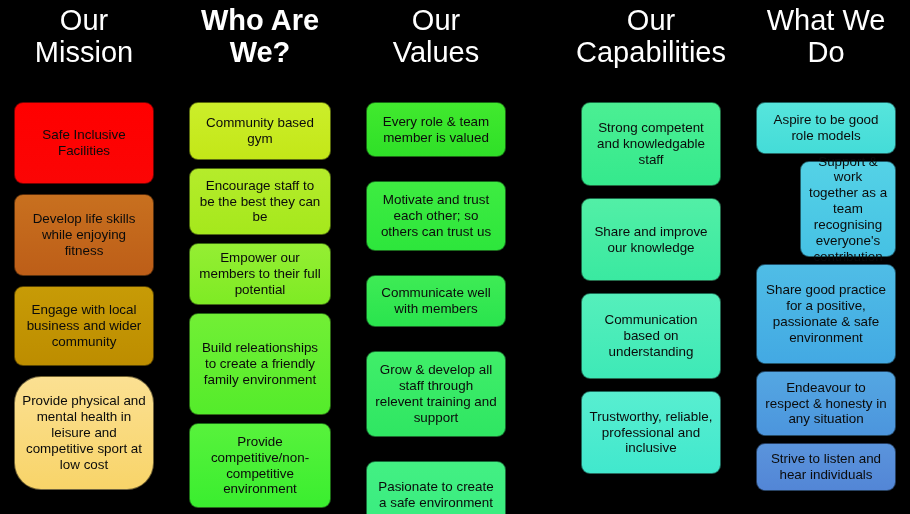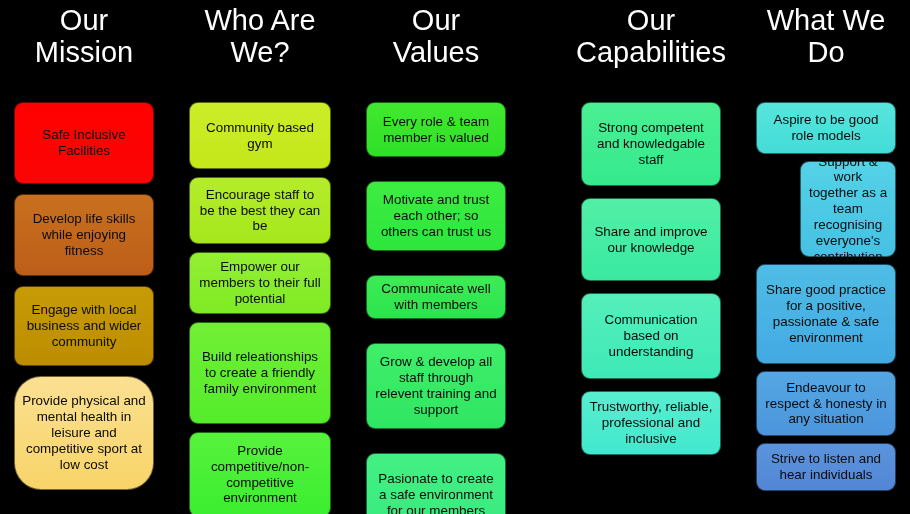--- a/index.html
+++ b/index.html
@@ -76,54 +76,54 @@
     hyphens: none;
   }
 
   
   .c1-0 { background: linear-gradient(180deg,#ff0000 0%,#fb0505 100%); height: 82px; }
   .c1-1 { background: linear-gradient(180deg,#c8701f 0%,#bd5e18 100%); height: 82px; text-align: center; }
   .c1-2 { background: linear-gradient(180deg,#c79b06 0%,#bd8d00 100%); height: 80px; }
   .c1-3 { background: linear-gradient(180deg,#fbe092 0%,#f8d469 100%); height: 114px; border-radius: 27px; }
 
   
-  .c2-0 { background: linear-gradient(180deg,#ccee2a 0%,#c3e718 100%); height: 67px; }
+  .c2-0 { background: linear-gradient(180deg,#ccee2a 0%,#c3e718 100%); height: 58px; }
   .c2-1 { background: linear-gradient(180deg,#b5ec2b 0%,#a5e81c 100%); height: 67px; }
   .c2-2 { background: linear-gradient(180deg,#95ee33 0%,#7eeb24 100%); height: 62px; }
   .c2-3 { background: linear-gradient(180deg,#72ef35 0%,#54ec2b 100%); height: 102px; }
   .c2-4 { background: linear-gradient(180deg,#58f23c 0%,#3aee2f 100%); height: 85px; }
 
   
   .c3-0 { background: linear-gradient(180deg,#41e92e 0%,#2fe028 100%); height: 55px; }
   .c3-1 { background: linear-gradient(180deg,#3eec41 0%,#2de63c 100%); height: 70px; }
-  .c3-2 { background: linear-gradient(180deg,#3eeb55 0%,#2ae44e 100%); height: 44px; }
+  .c3-2 { background: linear-gradient(180deg,#3eeb55 0%,#2ae44e 100%); height: 52px; }
   .c3-3 { background: linear-gradient(180deg,#40ee69 0%,#2fe663 100%); height: 86px; }
   .c3-4 { background: linear-gradient(180deg,#43f083 0%,#31e87c 100%); height: 116px; }
 
   
   .c4-0 { background: linear-gradient(180deg,#4bef93 0%,#35e98d 100%); height: 84px; }
   .c4-1 { background: linear-gradient(180deg,#52efa6 0%,#3ae9a1 100%); height: 83px; }
   .c4-2 { background: linear-gradient(180deg,#55efbb 0%,#3ee9b7 100%); height: 86px; }
-  .c4-3 { background: linear-gradient(180deg,#58eed0 0%,#41e8cd 100%); height: 64px; }
+  .c4-3 { background: linear-gradient(180deg,#58eed0 0%,#41e8cd 100%); height: 83px; }
 
   
   .c5-0 { background: linear-gradient(180deg,#56e5dc 0%,#44dcd8 100%); height: 52px; }
   .c5-1 { background: linear-gradient(180deg,#54d2e6 0%,#46c1e4 100%); height: 96px; margin-left: 44px; }
   .c5-2 { background: linear-gradient(180deg,#4fbde6 0%,#43a9e3 100%); height: 100px; }
   .c5-3 { background: linear-gradient(180deg,#54a7e2 0%,#4c95dd 100%); height: 65px; }
   .c5-4 { background: linear-gradient(180deg,#5a94dc 0%,#5386d6 100%); height: 48px; }
 
   .col1 .boxes { gap: 10px; }
   .col2 .boxes { gap: 8px; }
   .col3 .boxes { gap: 24px; }
   .col4 .boxes { gap: 12px; }
   .col5 .boxes { gap: 7px; }
 
   .col1 .col-heading { min-height: 96px; }
-  .col2 .col-heading { min-height: 96px; }
+  .col2 .col-heading { min-height: 96px; font-weight: bold; }
   .col3 .col-heading { min-height: 96px; }
   .col4 .col-heading { min-height: 96px; }
   .col5 .col-heading { min-height: 96px; }
 
   .col1 { width: 140px; }
   .col2 { width: 142px; }
   .col3 { width: 140px; }
   .col4 { width: 140px; margin-left: 40px; }
   .col5 { width: 140px; }
 </style>

